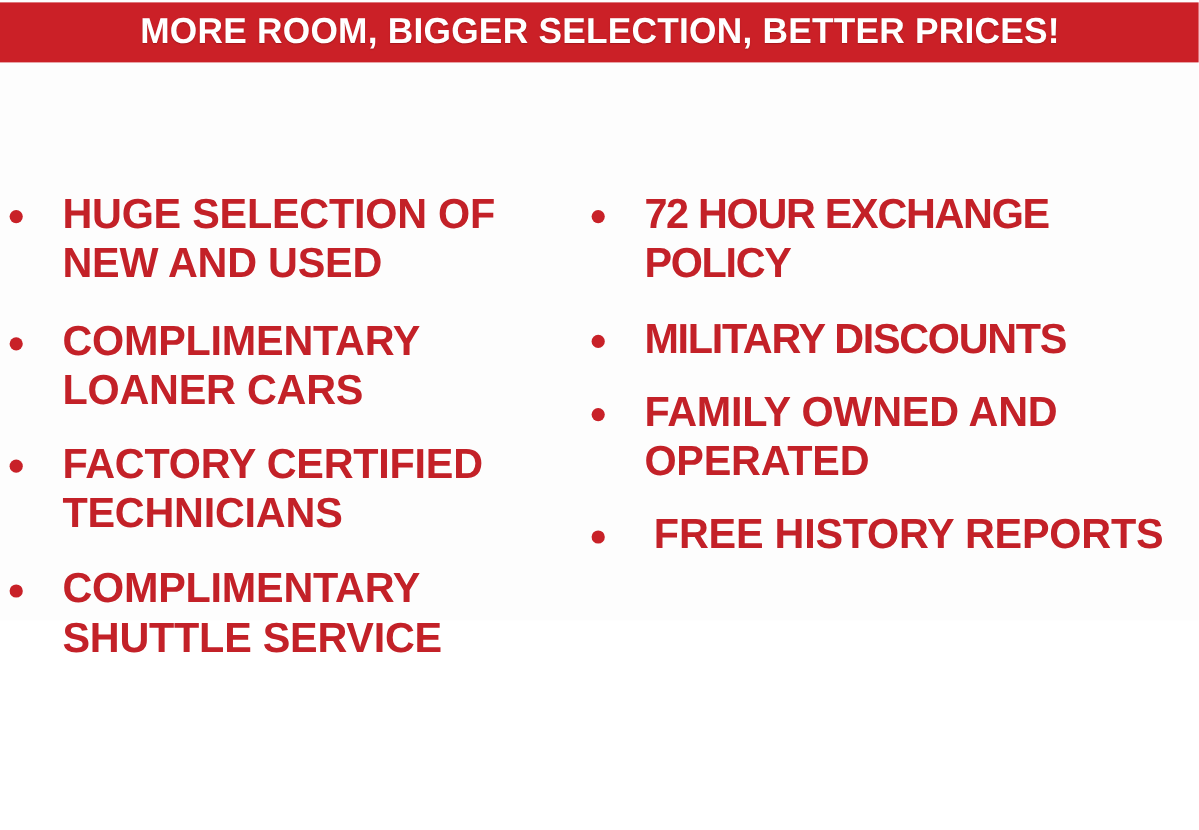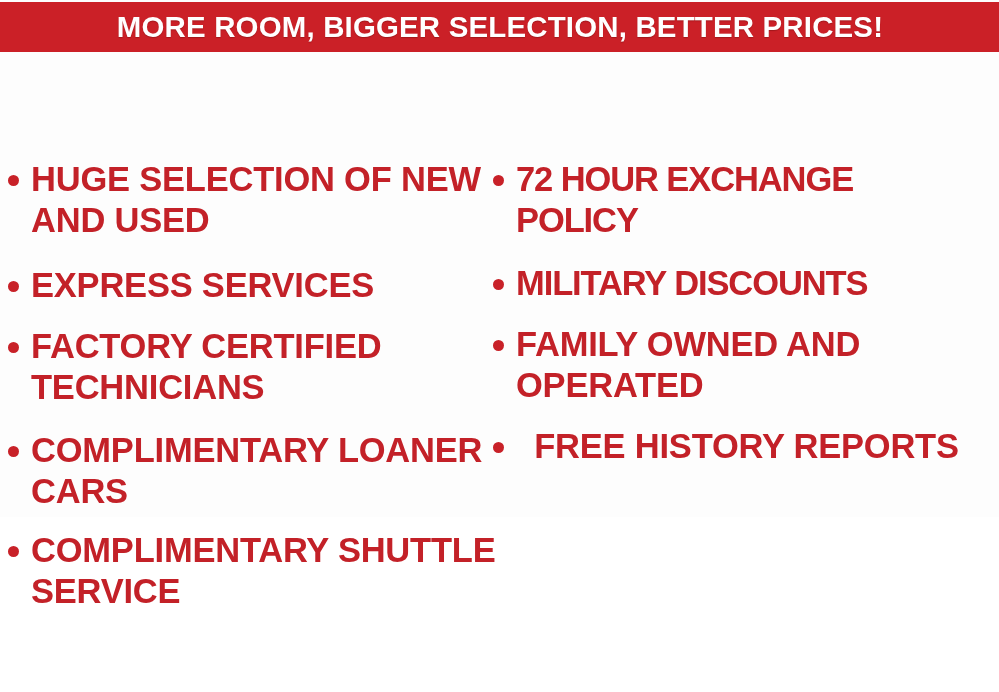--- a/index.html
+++ b/index.html
@@ -81,20 +81,21 @@
     top: 0;
     height: 534px;
   }
   .col-left  { left: 8px;   width: 495px; }
   .col-right { left: 493px; width: 491px; }
 
   .bullet-item {
     display: flex;
     align-items: flex-start;
     margin-bottom: 14px;
+    gap: 21px;
   }
   .bullet-dot {
     flex: 0 0 auto;
     width: 11px;
     height: 11px;
     border-radius: 50%;
     background: #c82128;
     margin-top: 17px;
     margin-right: 12px;
   }
@@ -138,29 +139,25 @@
 
   <div class="columns">
 
     <div class="col col-left">
       <div class="bullet-item">
         <span class="bullet-dot"></span>
         <span class="bullet-label">HUGE SELECTION OF NEW AND USED</span>
       </div>
       <div class="bullet-item">
         <span class="bullet-dot"></span>
-        <span class="bullet-label">EXPRESS SERVICES</span>
+        <span class="bullet-label">COMPLIMENTARY LOANER CARS</span>
       </div>
       <div class="bullet-item">
         <span class="bullet-dot"></span>
         <span class="bullet-label">FACTORY CERTIFIED TECHNICIANS</span>
-      </div>
-      <div class="bullet-item">
-        <span class="bullet-dot"></span>
-        <span class="bullet-label">COMPLIMENTARY LOANER CARS</span>
       </div>
       <div class="bullet-item">
         <span class="bullet-dot"></span>
         <span class="bullet-label">COMPLIMENTARY SHUTTLE SERVICE</span>
       </div>
     </div>
 
     <div class="col col-right">
       <div class="bullet-item tight">
         <span class="bullet-dot"></span>

